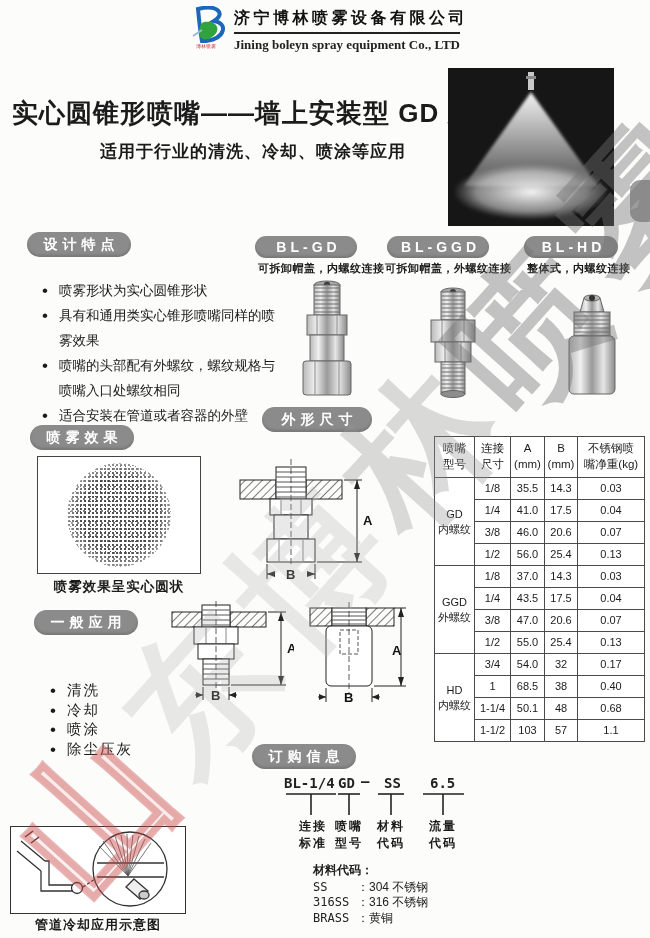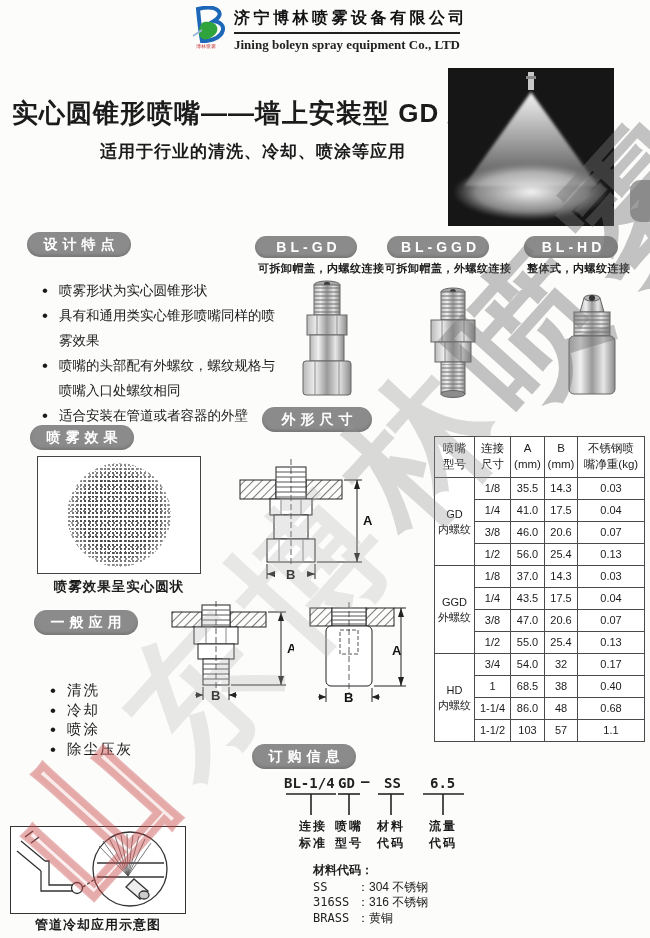--- a/index.html
+++ b/index.html
@@ -441,21 +441,21 @@
           <td>0.17</td>
         </tr>
         <tr>
           <td>1</td>
           <td>68.5</td>
           <td>38</td>
           <td>0.40</td>
         </tr>
         <tr>
           <td>1-1/4</td>
-          <td>86.0</td>
+          <td>50.1</td>
           <td>48</td>
           <td>0.68</td>
         </tr>
         <tr>
           <td>1-1/2</td>
           <td>103</td>
           <td>57</td>
           <td>1.1</td>
         </tr>
       </tbody>

